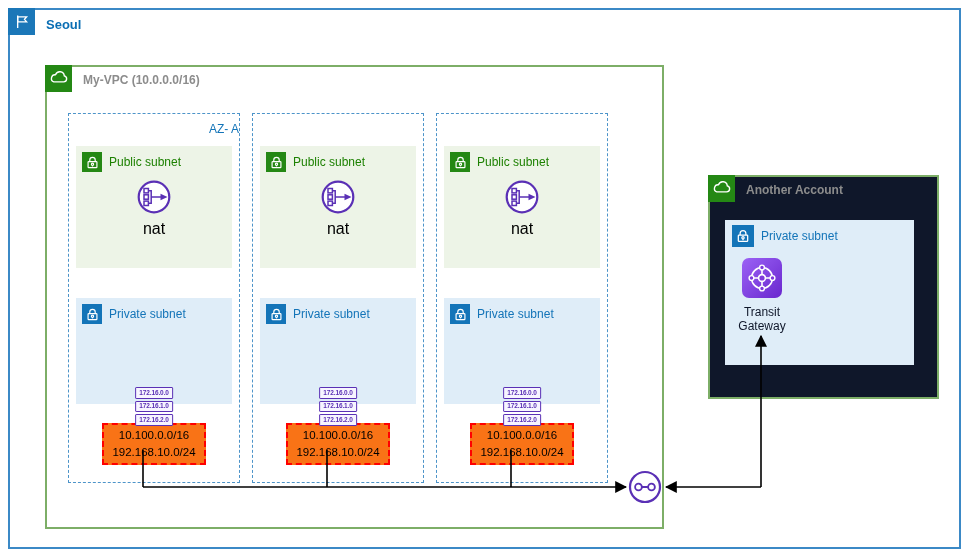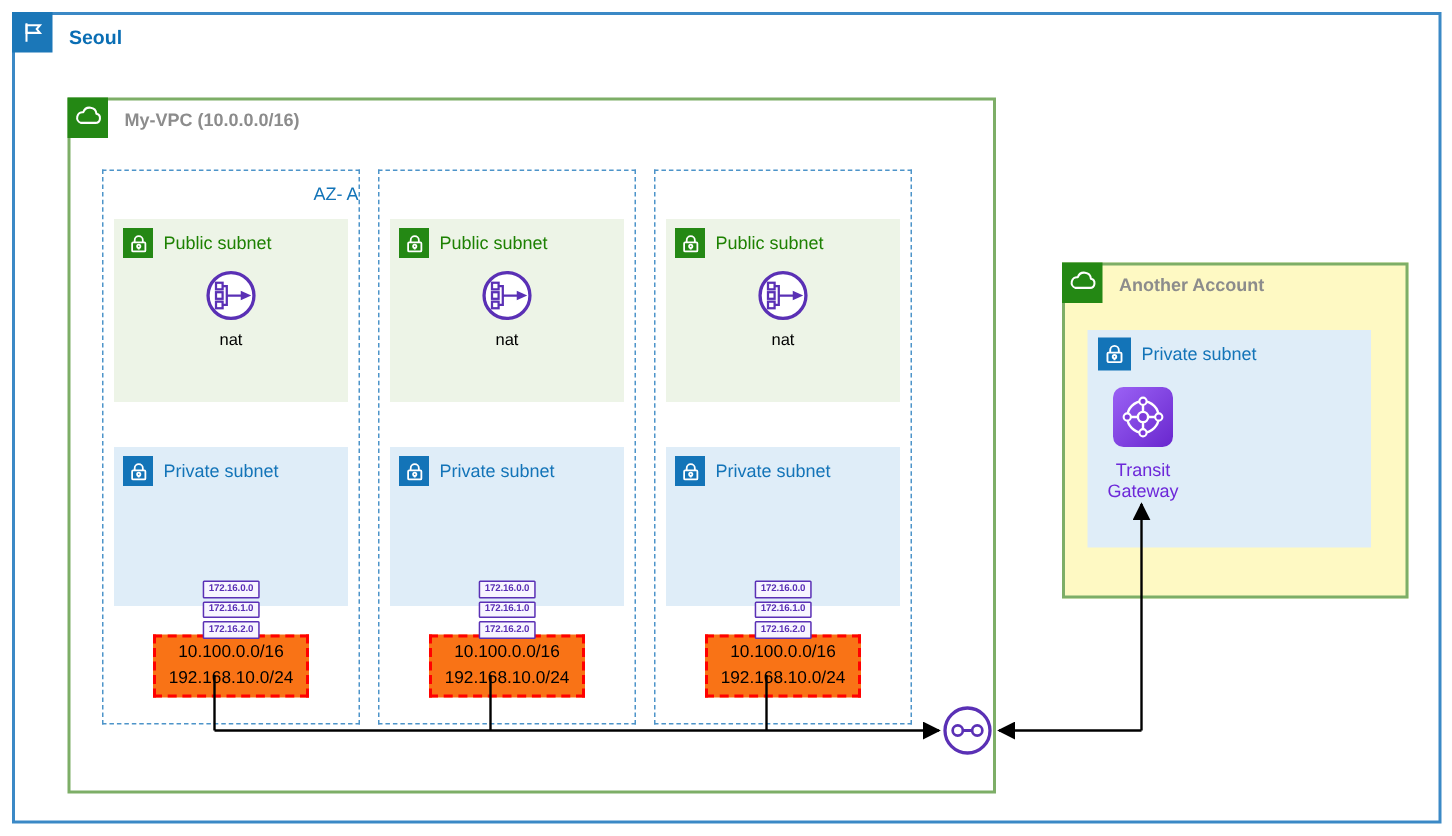--- a/index.html
+++ b/index.html
@@ -13,58 +13,58 @@
                display:flex;align-items:center;justify-content:center;}
   .corner-icon.blue{background:#1b77b8;}
   .corner-icon.green{background:#248814;}
   .region-title{position:absolute;left:36px;top:7px;font-size:13px;font-weight:bold;color:#0a6eb4;}
 
   .vpc-box{position:absolute;left:35px;top:55px;width:615px;height:460px;
            border:2px solid #7dae67;background:#fff;}
   .group-label{position:absolute;left:36px;top:6px;font-size:12px;color:#8c8c8c;white-space:nowrap;font-weight:bold;}
 
   .account-box{position:absolute;left:698px;top:165px;width:227px;height:220px;
-               border:2px solid #7dae67;background:#fef9c3;}
+               border:2px solid #7dae67;background:#0f172a;}
 
   
   .az{position:absolute;top:103px;width:170px;height:368px;
       border:1.5px dashed #4d94c9;background:transparent;}
   .az-a{left:58px;} .az-b{left:242px;} .az-c{left:426px;}
   .az-title{position:absolute;top:8px;left:0;width:100%;text-align:right;
             font-size:12px;color:#1374b8;}
 
   .subnet{position:absolute;left:7px;width:156px;}
   .subnet.public{top:32px;height:122px;background:#edf4e7;}
   .subnet.private{top:184px;height:106px;background:#dfedf8;}
   .subnet-head{position:absolute;left:4px;top:0;height:32px;display:flex;align-items:center;}
   .lock-sq{width:20px;height:20px;margin:0 0 0 2px;display:flex;align-items:center;justify-content:center;flex:0 0 auto;}
   .lock-sq.green{background:#248814;}
   .lock-sq.blue{background:#1374b8;}
   .subnet-label{margin-left:7px;font-size:12px;white-space:nowrap;}
   .subnet.public .subnet-label{color:#1d8102;}
   .subnet.private .subnet-label{color:#1374b8;}
 
   .nat-block{position:absolute;left:0;top:33px;width:100%;text-align:center;}
-  .nat-label{font-size:11px;color:#000;margin-top:1px;}
+  .nat-label{font-size:16px;color:#000;margin-top:1px;}
 
   
   .badge-stack{position:absolute;top:273px;left:50%;transform:translateX(-50%);
                display:flex;flex-direction:column;gap:2px;align-items:center;z-index:3;}
   .route-badge{font-size:6.5px;font-weight:bold;line-height:1;color:#5a30b5;
                background:#f7f5ff;border:1px solid #5a30b5;border-radius:1px;
                padding:1.5px 3px;white-space:nowrap;letter-spacing:-0.1px;}
   .cidr-box{position:absolute;top:309px;left:50%;transform:translateX(-50%);
             width:100px;border:2px dashed #ff0000;background:#f97316;
             text-align:center;font-size:11.5px;line-height:17px;color:#000;
             padding:2px 0;white-space:nowrap;z-index:2;}
 
   
   .aa-subnet{position:absolute;left:15px;top:43px;width:189px;height:145px;background:#dfedf8;}
   .tgw-block{position:absolute;left:730px;top:258px;width:64px;text-align:center;z-index:2;}
-  .tgw-label{font-size:12px;line-height:14px;color:#6d28d9;margin-top:3px;}
+  .tgw-label{font-size:12px;line-height:14px;color:#0f172a;margin-top:3px;}
 
   
   .wires{position:absolute;left:0;top:0;width:968px;height:557px;z-index:5;pointer-events:none;}
 </style>
 </head>
 <body>
 
 <div id="canvas">
 
   <div class="region-box">

